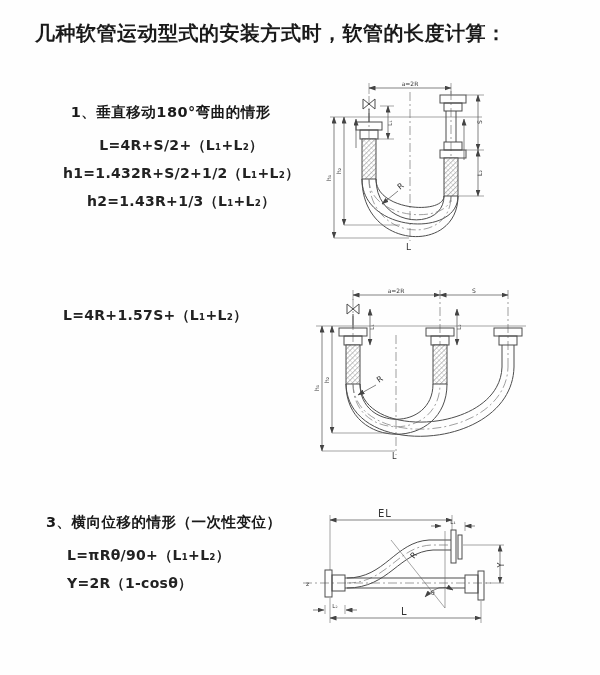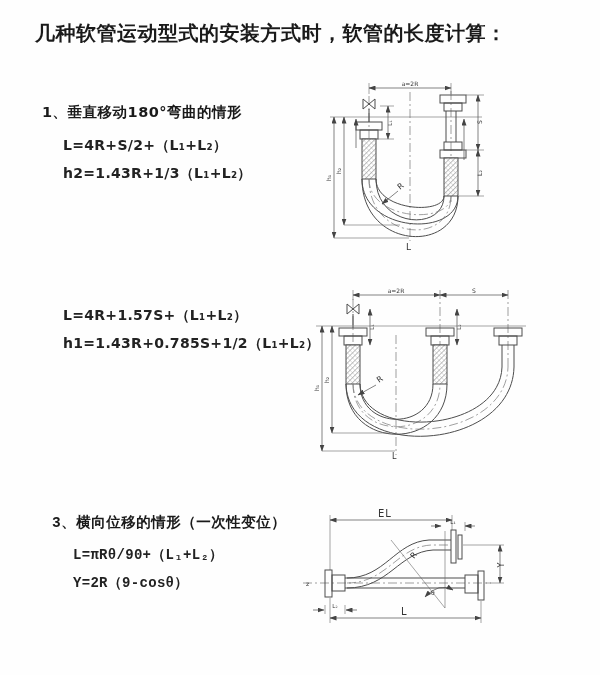--- a/index.html
+++ b/index.html
@@ -32,23 +32,24 @@
     <pattern id="hx" width="3.5" height="3.5" patternUnits="userSpaceOnUse" patternTransform="rotate(45)">
       <rect width="3.5" height="3.5" fill="#fff"></rect>
       <line x1="0" y1="0" x2="0" y2="3.5" stroke="#808080" stroke-width="1"></line>
       <line x1="0" y1="0" x2="3.5" y2="0" stroke="#9a9a9a" stroke-width="0.5"></line>
     </pattern>
   </defs>
 </svg>
 
 <div class="abs title">几种软管运动型式的安装方式时，软管的长度计算：</div>
 
-<div class="abs" style="left:42px;top:103px;">
+<div class="abs" style="left:42px;top:103px;text-align:center;">
   <div class="sec-h">1、垂直移动180°弯曲的情形</div>
   <div class="sec-f">L=4R+S/2+（L₁+L₂）</div>
+  <div class="sec-f">h1=1.432R+S/2+1/2（L₁+L₂）</div>
   <div class="sec-f">h2=1.43R+1/3（L₁+L₂）</div>
 </div>
 
 <div class="abs" style="left:312px;top:78px;">
 <svg width="280" height="175" viewBox="0 0 280 175">
 
   <line class="cl" x1="98" y1="14" x2="98" y2="163"></line>
   <line class="cl" x1="57" y1="18" x2="57" y2="60"></line>
   <line class="cl" x1="139" y1="13" x2="139" y2="125"></line>
 
@@ -106,21 +107,20 @@
 
   <line class="dm" x1="86" y1="113" x2="70" y2="126" marker-end="url(#ae)"></line>
   <text class="lb8" x="88" y="112" transform="rotate(-38 88 112)">R</text>
 
   <text class="lb9" x="94" y="172">L</text>
 </svg>
 </div>
 
 <div class="abs" style="left:42px;top:301px;">
   <div class="sec-f">L=4R+1.57S+（L₁+L₂）</div>
-  <div class="sec-f">h1=1.43R+0.785S+1/2（L₁+L₂）</div>
 </div>
 
 <div class="abs" style="left:308px;top:283px;">
 <svg width="285" height="180" viewBox="0 0 285 180">
 
   <line class="cl" x1="45" y1="16" x2="45" y2="62"></line>
   <line class="cl" x1="132" y1="7" x2="132" y2="100"></line>
   <line class="cl" x1="200" y1="7" x2="200" y2="85"></line>
   <line class="cl" x1="88" y1="52" x2="88" y2="172"></line>
 
@@ -167,24 +167,24 @@
   <text class="lb6" x="11" y="105" transform="rotate(-90 11 105)" text-anchor="middle">h₁</text>
   <text class="lb6" x="21" y="97" transform="rotate(-90 21 97)" text-anchor="middle">h₂</text>
 
   <line class="dm" x1="68" y1="102" x2="50" y2="112" marker-end="url(#ae)"></line>
   <text class="lb8" x="71" y="100" transform="rotate(-35 71 100)">R</text>
 
   <text class="lb8" x="84" y="176">L</text>
 </svg>
 </div>
 
-<div class="abs" style="left:52px;top:513px;font-family:Liberation Mono, monospace;">
+<div class="abs" style="left:46px;top:513px;">
   <div class="sec-h">3、横向位移的情形（一次性变位）</div>
   <div class="sec-f">L=πRθ/90+（L₁+L₂）</div>
-  <div class="sec-f">Y=2R（9-cosθ）</div>
+  <div class="sec-f">Y=2R（1-cosθ）</div>
 </div>
 
 <div class="abs" style="left:295px;top:502px;text-decoration:underline;">
 <svg width="300" height="130" viewBox="0 0 300 130">
 
   <line class="cl" x1="8" y1="81" x2="196" y2="81"></line>
   <text class="lb6" x="11" y="84">z</text>
 
   <line class="tn" x1="35" y1="13" x2="35" y2="68"></line>
   <line class="tn" x1="157" y1="13" x2="157" y2="28"></line>

